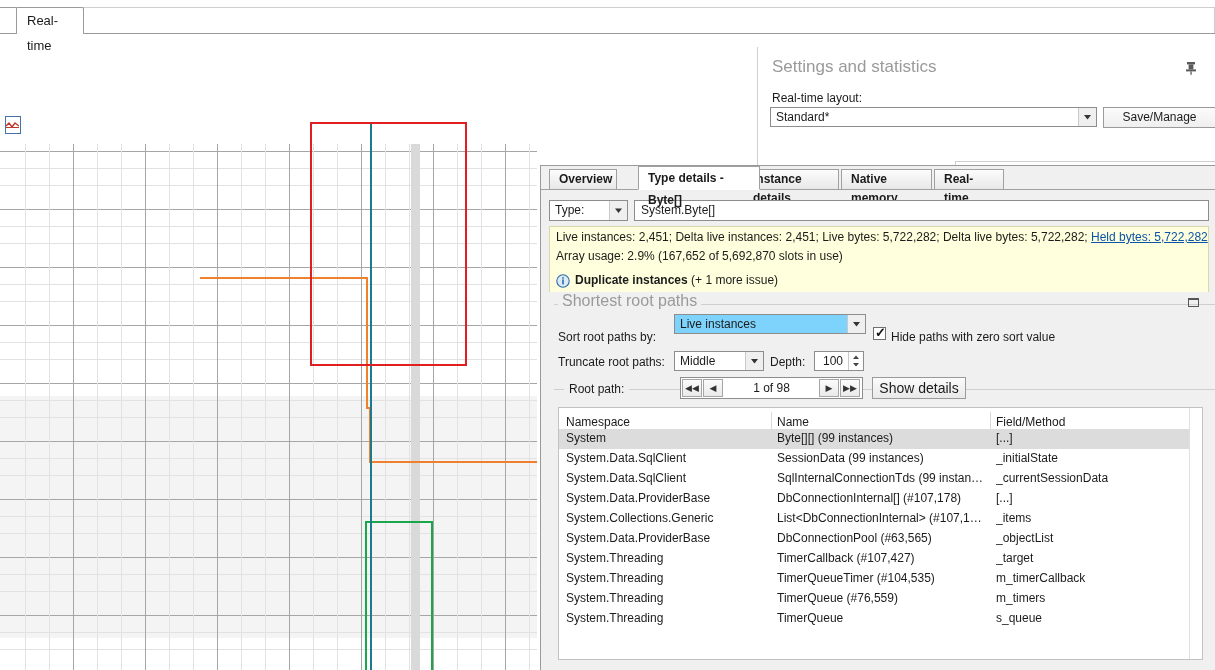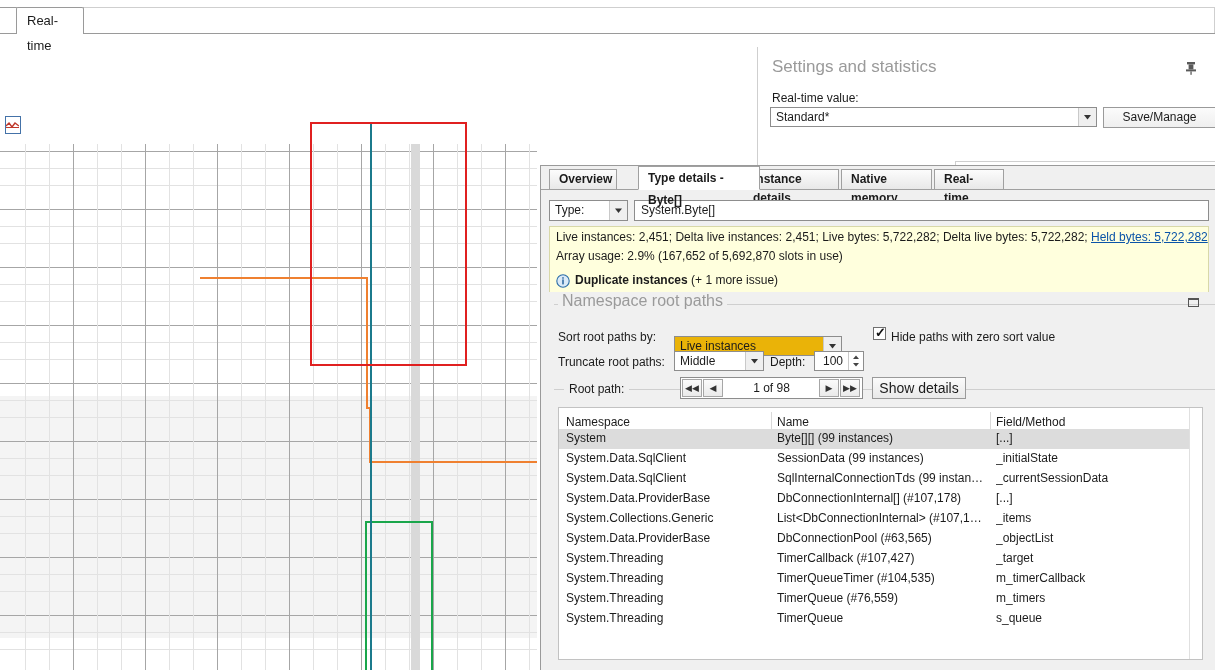--- a/index.html
+++ b/index.html
@@ -88,21 +88,21 @@
   #issuebox .itxt b{font-weight:bold;}
 
   
   #group{position:absolute;left:546px;top:292px;width:669px;height:378px;background:#f0f0f0;}
   #group .gtitle{position:absolute;left:12px;top:0px;font-size:16px;color:#9a9a9a;background:#f0f0f0;padding:0 4px;}
   #group .gline{position:absolute;left:8px;top:12px;width:661px;height:1px;background:#cfcfcf;}
   #group .gmin{position:absolute;right:16px;top:6px;width:11px;height:9px;border:1px solid #555;border-top-width:2px;box-sizing:border-box;}
 
   .frow{position:absolute;font-size:12px;color:#1b1b1b;}
   #lbl-sort{left:12px;top:38px;}
-  #sort-combo{position:absolute;left:128px;top:44px;width:168px;height:20px;box-sizing:border-box;border:1px solid #8d8d8d;background:#eab308;}
+  #sort-combo{position:absolute;left:128px;top:22px;width:192px;height:20px;box-sizing:border-box;border:1px solid #8d8d8d;background:#7dd3fc;}
   #sort-combo .val{position:absolute;left:5px;top:2px;font-size:12px;}
   #sort-combo .arrow{position:absolute;right:0;top:0;width:17px;height:18px;background:#efefef;border-left:1px solid #c9c9c9;}
   #hidechk{position:absolute;left:327px;top:35px;width:13px;height:13px;border:1px solid #707070;box-sizing:border-box;background:#fff;}
   #hidechk .tick{position:absolute;left:1px;top:-1px;font-size:13px;color:#111;line-height:12px;font-weight:bold;}
   #lbl-hide{left:345px;top:38px;}
   #lbl-trunc{left:12px;top:63px;}
   #trunc-combo{position:absolute;left:128px;top:59px;width:90px;height:20px;box-sizing:border-box;border:1px solid #8d8d8d;background:#fff;}
   #trunc-combo .val{position:absolute;left:5px;top:2px;font-size:12px;}
   #trunc-combo .arrow{position:absolute;right:0;top:0;width:17px;height:18px;background:#efefef;border-left:1px solid #c9c9c9;}
   #lbl-depth{left:224px;top:63px;}
@@ -228,21 +228,21 @@
 </div>
 
 <div id="settings">
   <div class="hdr">Settings and statistics</div>
   <svg class="pin" viewBox="0 0 12 14">
     <rect x="2" y="1" width="8" height="2.4" fill="#5a5a5a"></rect>
     <rect x="3.6" y="3.4" width="4.8" height="5" fill="#5a5a5a"></rect>
     <rect x="1" y="8.4" width="10" height="2" fill="#5a5a5a"></rect>
     <rect x="5.4" y="10.4" width="1.3" height="3.4" fill="#5a5a5a"></rect>
   </svg>
-  <div class="lbl">Real-time value:</div>
+  <div class="lbl">Real-time layout:</div>
 
   <div id="layout-combo">
     <span class="val">Standard*</span>
     <span class="arrow">
       <svg viewBox="0 0 17 18" width="17" height="18">
           <polygon points="5,7 12,7 8.5,11.5" fill="#333"></polygon>
         </svg>
     </span>
   </div>
 
@@ -292,21 +292,21 @@
       <rect x="6.3" y="3.2" width="1.4" height="1.5" fill="#1c5a96"></rect>
     </svg>
     <div class="itxt">
       <b>Duplicate instances</b><span> (+ 1 more issue)</span>
     </div>
   </div>
 </div>
 
 <div id="group">
   <div class="gline"></div>
-  <div class="gtitle">Namespace root paths</div>
+  <div class="gtitle">Shortest root paths</div>
   <div class="gmin"></div>
 
   <div class="frow" id="lbl-sort">Sort root paths by:</div>
   <div id="sort-combo">
     <span class="val">Live instances</span>
     <span class="arrow">
       <svg viewBox="0 0 17 18" width="17" height="18">
           <polygon points="5,7 12,7 8.5,11.5" fill="#333"></polygon>
         </svg>
     </span>

